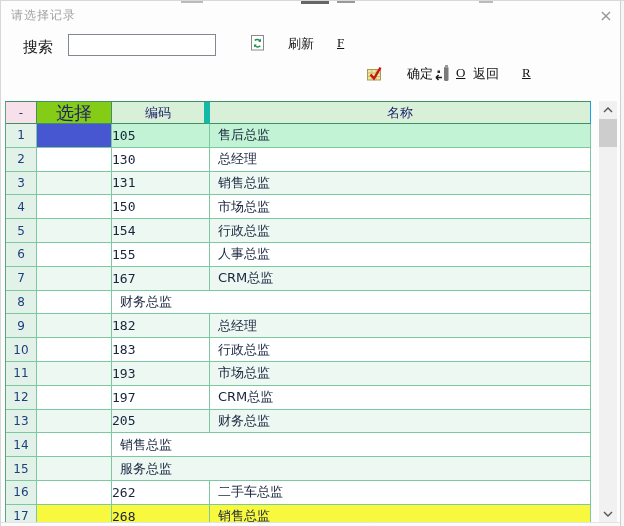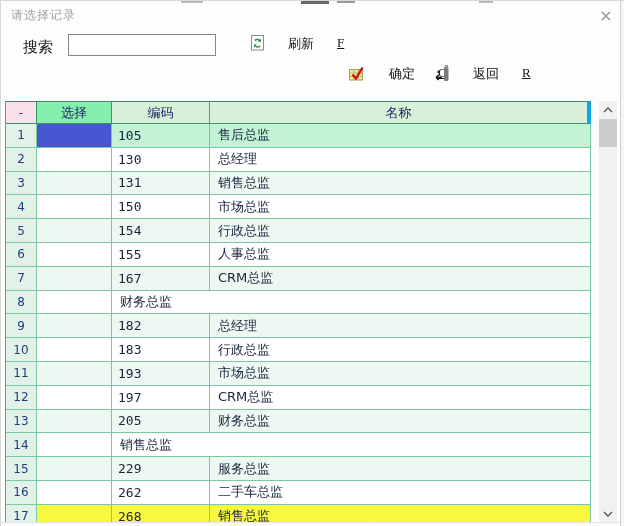--- a/index.html
+++ b/index.html
@@ -15,38 +15,38 @@
 
   
   .search-label { position:absolute; left:22px; top:37px; font-size:15px; color:#1a1a1a; }
   .search-input { position:absolute; left:67px; top:33px; width:148px; height:22px;
                   border:1px solid #828790; background:#fff; font-size:12px; padding:0 4px;
                   outline:none; font-family:"DejaVu Sans", sans-serif; }
   .btn { position:absolute; display:flex; align-items:flex-start; gap:23px; font-size:13px;
          color:#111; cursor:default; height:20px; }
   .btn .shortcut { font-family:"Liberation Serif", serif; text-decoration:underline; font-size:13px; }
   .refresh-btn { left:249px; top:34px; }
-  .ok-btn { left:348px; top:64px; }
+  .ok-btn { left:366px; top:64px; }
   .back-btn { left:434px; top:64px; }
   .btn .icon { display:flex; align-items:center; }
 
   
   .table { position:absolute; left:4px; top:100px; width:586px; height:421px;
            overflow:hidden; border-left:1px solid #5aa87f; border-top:1px solid #3f8f68; background:#fff; }
   .tr, .thr { display:flex; width:100%; }
   .thr { height:22px; }
   .tr { height:23.8px; }
   .td, .th { display:flex; align-items:center; border-right:1px solid #7cc8a0;
              border-bottom:1px solid #7cc8a0; overflow:hidden; white-space:nowrap; }
-  .th { justify-content:center; font-size:13px; color:#23236b;
-        border-right:1px solid #3f8f68; border-bottom:1px solid #3f8f68; background:#86efac; }
+  .th { justify-content:center; font-size:18px; color:#23236b;
+        border-right:1px solid #3f8f68; border-bottom:1px solid #3f8f68; background:#84cc16; }
   .th.num { background:#f8e0ea; }
   .num  { width:31px; justify-content:center; font-size:12px; color:#1c3f7d; background:#e3f2e9; }
   .sel  { width:75px; }
-  .code { width:98px; padding-left:6px; font-family:"DejaVu Sans Mono", monospace; font-size:13px; color:#16243c; }
+  .code { width:98px; font-family:"DejaVu Sans Mono", monospace; font-size:13px; color:#16243c; }
   .name { flex:1; padding-left:8px; font-size:13px; color:#16243c; }
   .tr.even .td:not(.num) { background:#ffffff; }
   .tr.odd  .td:not(.num) { background:#edf8f3; }
   .tr.selected .td:not(.num) { background:#c1f3d4; }
   .tr.selected .td.sel { background:#4757d2; }
   .tr.hot .td:not(.num) { background:#f8f83e; }
 
   
   .scrollbar { position:absolute; left:598px; top:100px; width:18px; height:421px; background:#f1f1f1; }
   .sb-btn { position:absolute; left:0; width:18px; height:17px; display:flex;
@@ -113,22 +113,22 @@
       </svg>
     </span>
     <span>返回</span>
     <span class="shortcut">R</span>
   </div>
 
   <div class="table">
     <div class="thr">
       <div class="th num">-</div>
       <div class="th sel">选择</div>
-      <div class="th code" style="justify-content:center;padding-left:0;font-family:'DejaVu Sans',sans-serif;color:#23236b;background:#d8f0d8;border-right:1px solid #14b8a6;border-bottom:1px solid #3f8f68;">编码</div>
-      <div class="th name" style="justify-content:center;padding-left:0;color:#23236b;background:#d8f0d8;border-right:4px solid #0ea5e9;border-bottom:1px solid #3f8f68;">名称</div>
+      <div class="th code" style="justify-content:center;padding-left:0;font-family:'DejaVu Sans',sans-serif;color:#23236b;background:#d8f0d8;border-right:6px solid #14b8a6;border-bottom:1px solid #3f8f68;">编码</div>
+      <div class="th name" style="justify-content:center;padding-left:0;color:#23236b;background:#d8f0d8;border-right:1px solid #0ea5e9;border-bottom:1px solid #3f8f68;">名称</div>
     </div>
     <div>
         <div class="tr odd selected">
           <div class="td num">1</div>
           <div class="td sel"></div>
           <div class="td code">105</div>
           <div class="td name">售后总监</div>
         </div>
         <div class="tr even">
           <div class="td num">2</div>
@@ -202,21 +202,20 @@
           <div class="td name">财务总监</div>
         </div>
         <div class="tr even">
           <div class="td num">14</div>
           <div class="td sel"></div>
           <div class="td name">销售总监</div>
         </div>
         <div class="tr odd">
           <div class="td num">15</div>
           <div class="td sel"></div>
-          <div class="td code">229</div>
           <div class="td name">服务总监</div>
         </div>
         <div class="tr even">
           <div class="td num">16</div>
           <div class="td sel"></div>
           <div class="td code">262</div>
           <div class="td name">二手车总监</div>
         </div>
         <div class="tr odd hot">
           <div class="td num">17</div>

